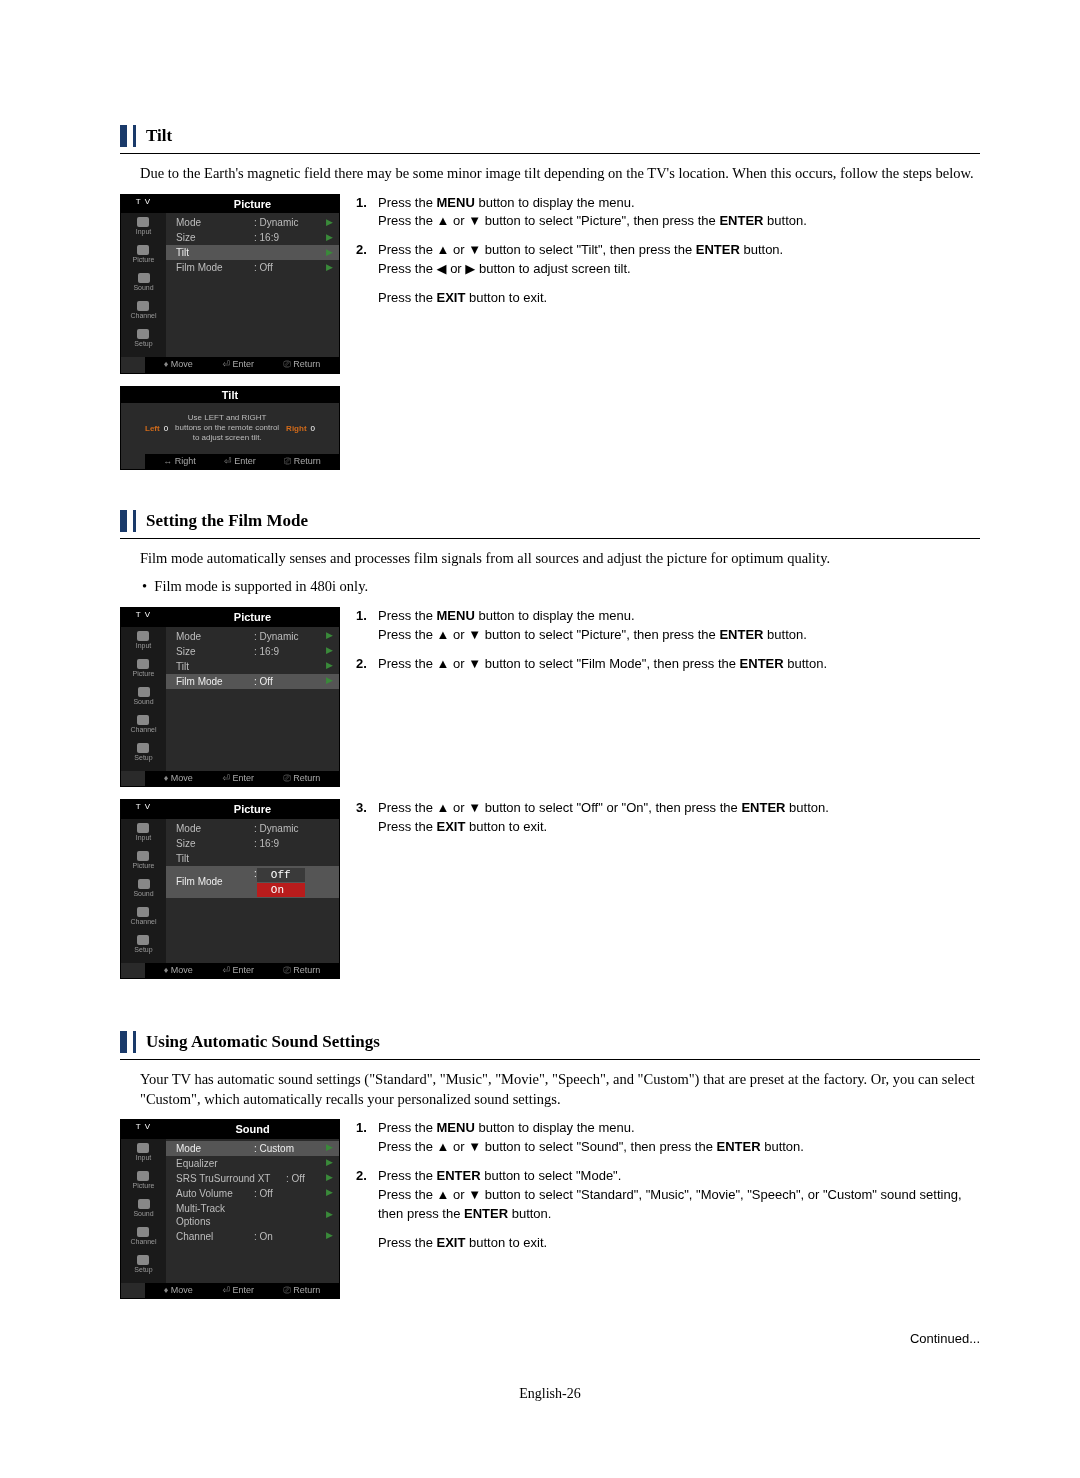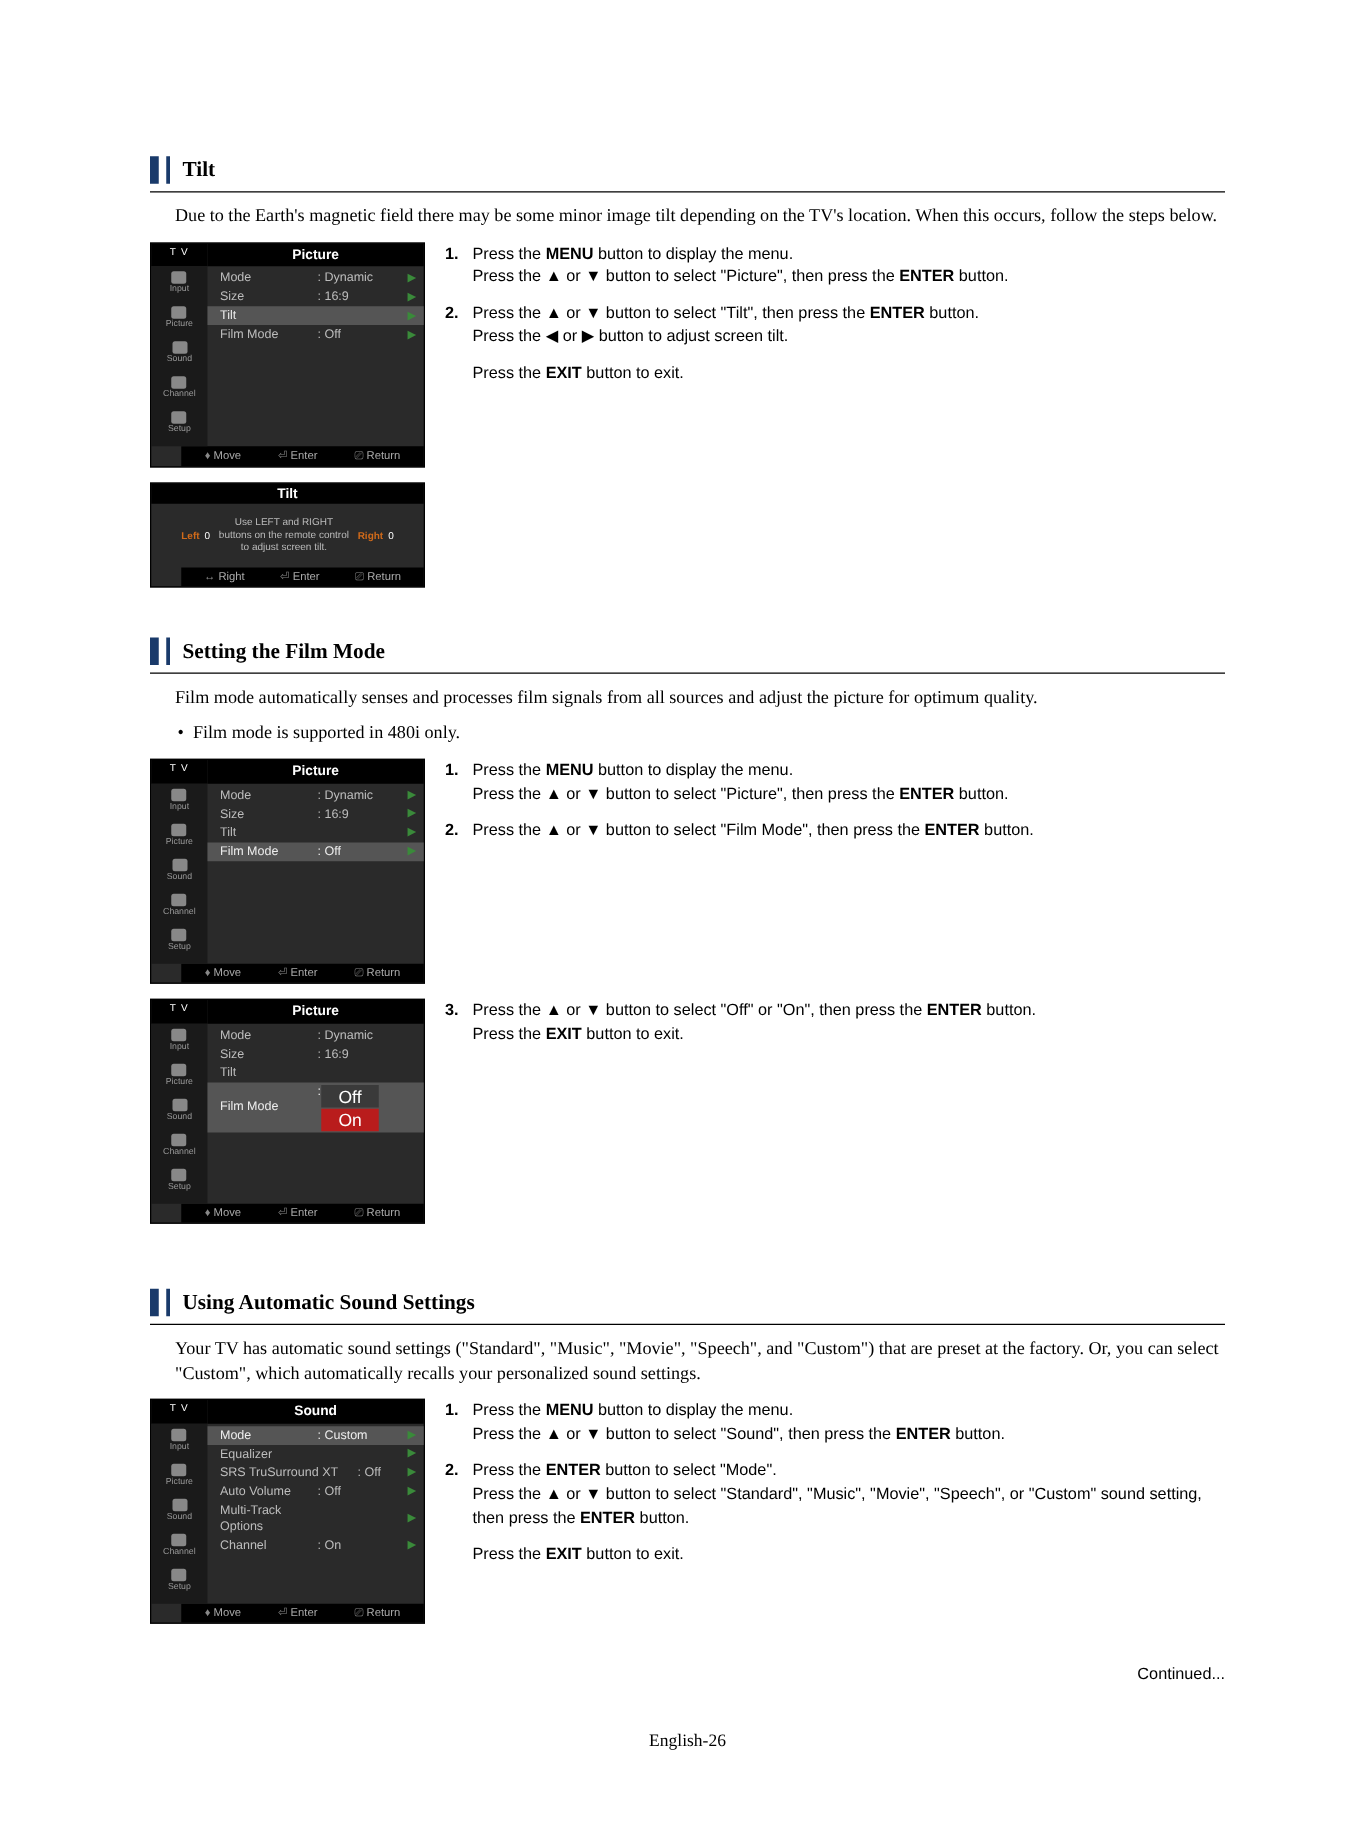--- a/index.html
+++ b/index.html
@@ -98,24 +98,25 @@
     padding: 1px 6px 1px 10px;
     font-size: 10px;
   }
   .osd-row.hl { background: #555; color: #eee; }
   .osd-row .label { flex: 0 0 78px; }
   .osd-row .val { flex: 1; }
   .osd-row .chev { color: #3a8a3a; font-size: 9px; }
   .osd-popbox {
     background: #c8601a;
     color: #fff;
-    font-size: 14px;
+    font-size: 11px;
     padding: 1px 10px;
     display: inline-block;
     margin-left: 2px;
+    font-family: Liberation Mono, monospace;
   }
   .osd-bot {
     display: flex;
     justify-content: space-around;
     background: #000;
     color: #aaa;
     font-size: 9px;
     padding: 2px 4px;
     margin-left: 24px;
   }

